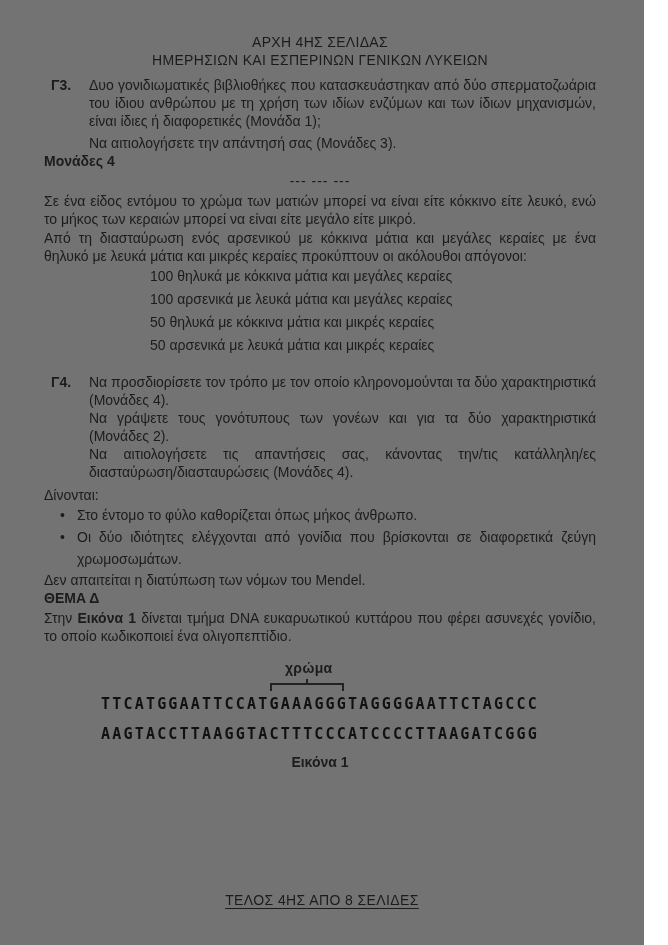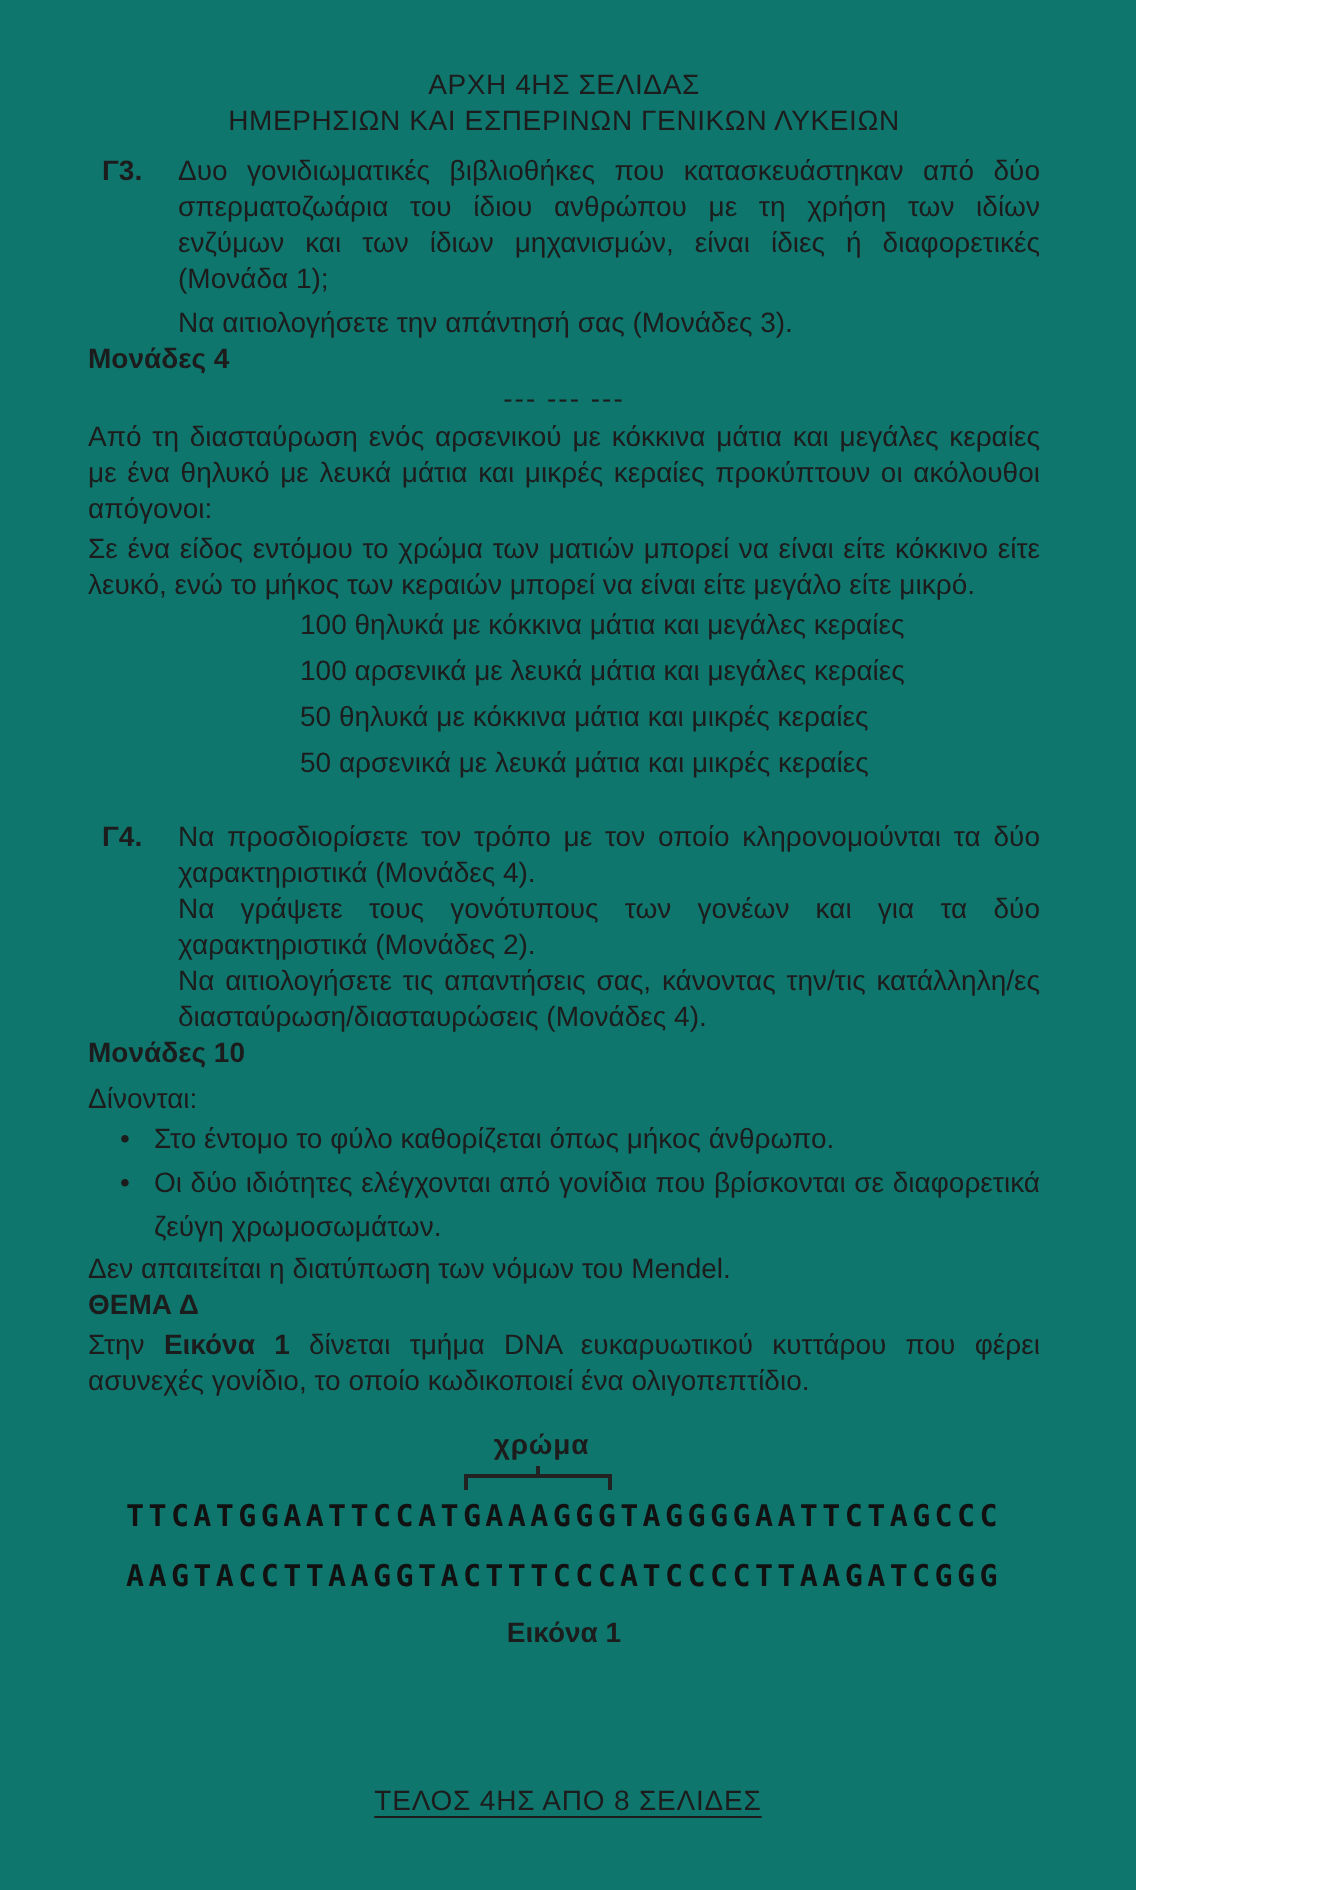--- a/index.html
+++ b/index.html
@@ -1,19 +1,19 @@
 <!DOCTYPE html>
 <html lang="el"><head>
 <meta charset="utf-8">
 <style>
   html,body { margin:0; padding:0; background:#ffffff; }
   .page {
     position:relative;
-    width:568px; height:945px;
-    background:#0f766e;
+    width:644px; height:945px;
+    background:#737373;
     color:#1c1c1c;
     font-family:"Liberation Sans", sans-serif;
     font-size:14px;
     line-height:18px;
     overflow:hidden;
     box-sizing:border-box;
   }
   .content { padding:33px 48px 0 44px; }
   p { margin:0; }
 
@@ -93,38 +93,37 @@
     <div class="question">
       <span class="qnum">Γ3.</span>
       <p class="qbody">Δυο γονιδιωματικές βιβλιοθήκες που κατασκευάστηκαν από δύο σπερματοζωάρια του ίδιου ανθρώπου με τη χρήση των ιδίων ενζύμων και των ίδιων μηχανισμών, είναι ίδιες ή διαφορετικές (Μονάδα 1);</p>
       <p class="qsub">Να αιτιολογήσετε την απάντησή σας (Μονάδες 3).</p>
     </div>
 
     <div class="marks">Μονάδες 4</div>
 
     <div class="separator">--- --- ---</div>
 
+    <p class="para">Σε ένα είδος εντόμου το χρώμα των ματιών μπορεί να είναι είτε κόκκινο είτε λευκό, ενώ το μήκος των κεραιών μπορεί να είναι είτε μεγάλο είτε μικρό.</p>
     <p class="para para-tight">Από τη διασταύρωση ενός αρσενικού με κόκκινα μάτια και μεγάλες κεραίες με ένα θηλυκό με λευκά μάτια και μικρές κεραίες προκύπτουν οι ακόλουθοι απόγονοι:</p>
-    <p class="para">Σε ένα είδος εντόμου το χρώμα των ματιών μπορεί να είναι είτε κόκκινο είτε λευκό, ενώ το μήκος των κεραιών μπορεί να είναι είτε μεγάλο είτε μικρό.</p>
 
     <div class="offspring">
       <div class="offspring-item">100 θηλυκά με κόκκινα μάτια και μεγάλες κεραίες</div>
       <div class="offspring-item">100 αρσενικά με λευκά μάτια και μεγάλες κεραίες</div>
       <div class="offspring-item">50 θηλυκά με κόκκινα μάτια και μικρές κεραίες</div>
       <div class="offspring-item">50 αρσενικά με λευκά μάτια και μικρές κεραίες</div>
     </div>
 
     <div class="question q4">
       <span class="qnum">Γ4.</span>
       <p class="task">Να προσδιορίσετε τον τρόπο με τον οποίο κληρονομούνται τα δύο χαρακτηριστικά (Μονάδες 4).</p>
       <p class="task">Να γράψετε τους γονότυπους των γονέων και για τα δύο χαρακτηριστικά (Μονάδες 2).</p>
       <p class="task">Να αιτιολογήσετε τις απαντήσεις σας, κάνοντας την/τις κατάλληλη/ες διασταύρωση/διασταυρώσεις (Μονάδες 4).</p>
     </div>
 
-    <div class="marks">Μονάδες 10</div>
 
     <div class="given-label">Δίνονται:</div>
 
     <div class="bullet">
       <span class="dot">•</span>
       <span>Στο έντομο το φύλο καθορίζεται όπως μήκος άνθρωπο.</span>
     </div>
     <div class="bullet">
       <span class="dot">•</span>
       <span>Οι δύο ιδιότητες ελέγχονται από γονίδια που βρίσκονται σε διαφορετικά ζεύγη χρωμοσωμάτων.</span>

